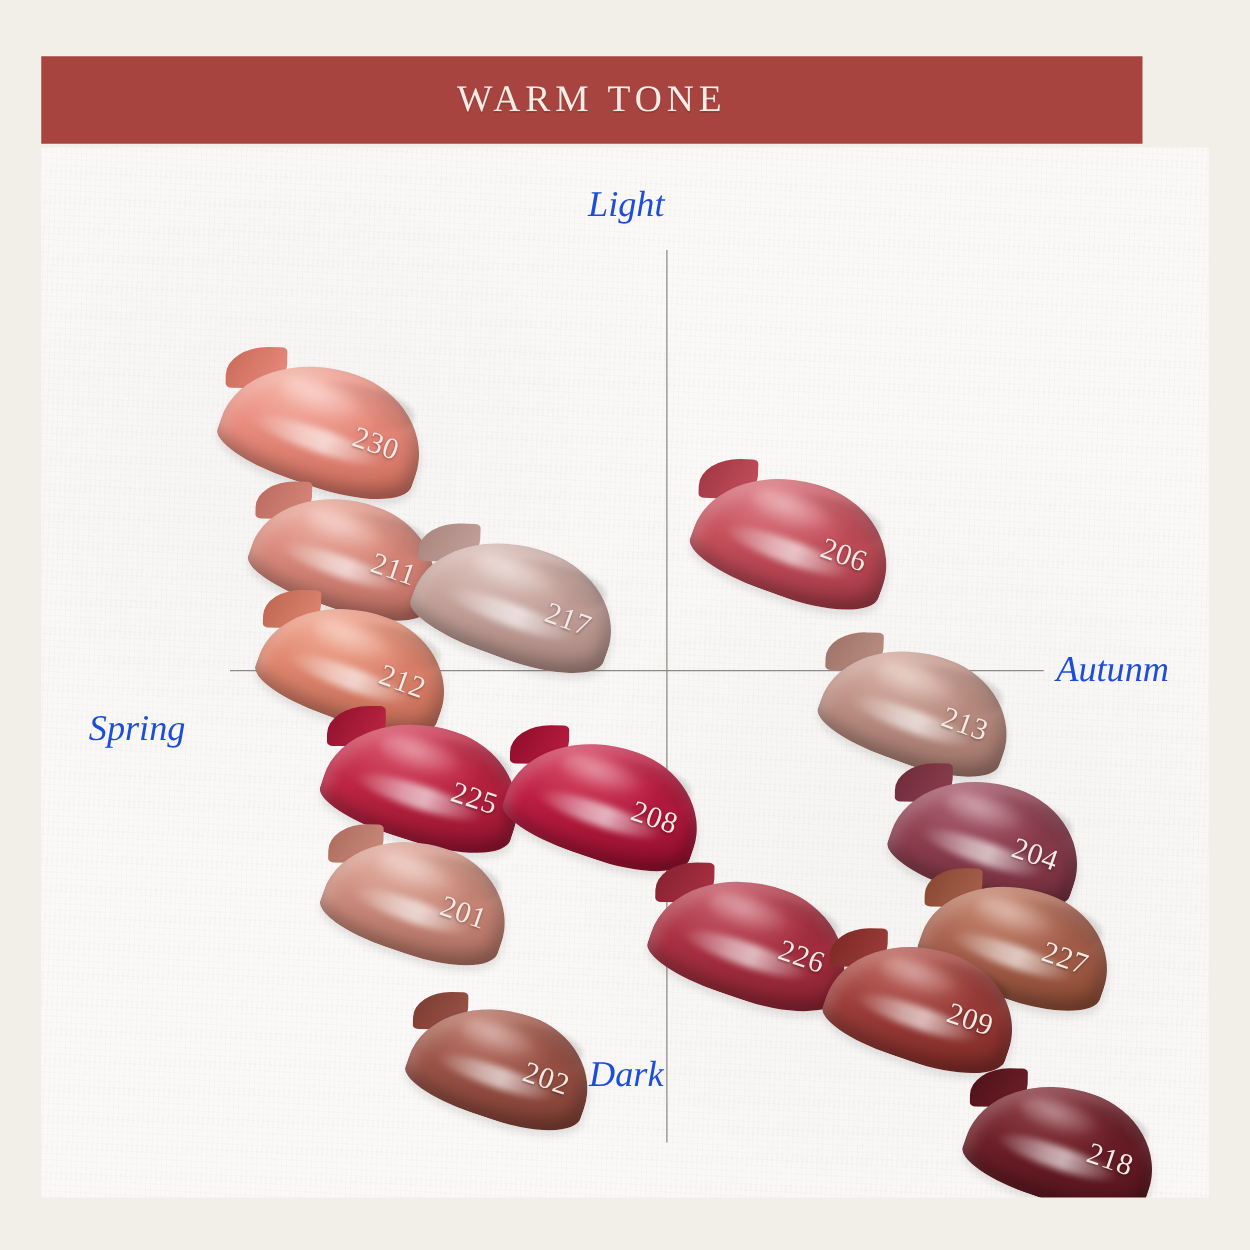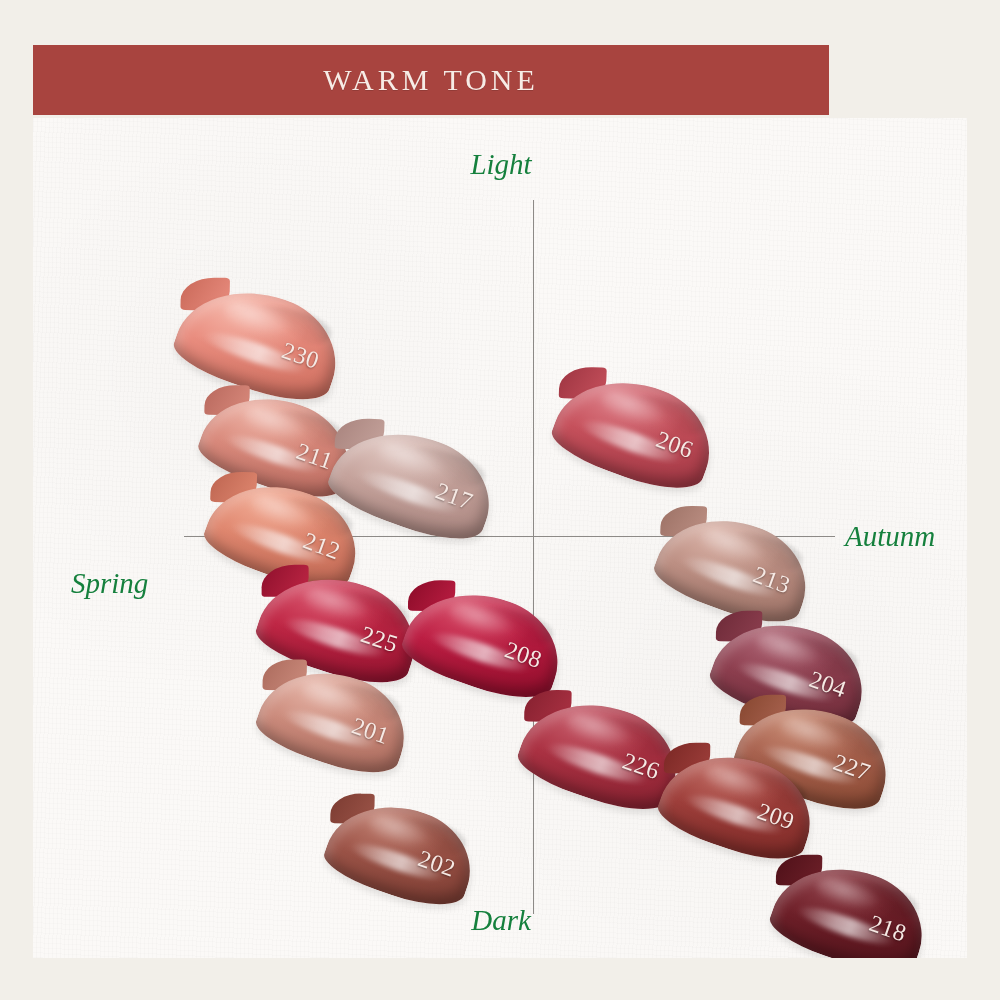--- a/index.html
+++ b/index.html
@@ -5,21 +5,21 @@
   html,body{margin:0;padding:0;}
   body{
     width:1000px;height:1000px;overflow:hidden;
     background:#f2efe9;
     font-family:"Liberation Serif", serif;
   }
   #stage{position:relative;width:1000px;height:1000px;}
 
   
   .header-band{
-    position:absolute;left:33px;top:45px;width:796px;height:70px;
+    position:absolute;left:33px;top:45px;width:881px;height:70px;
     background:#a8443f;
     display:flex;align-items:center;justify-content:center;
   }
   .header-title{
     color:#f7ece6;
     font-family:"Liberation Serif", serif;
     font-size:30px;
     letter-spacing:4px;
     font-weight:400;
     line-height:1;
@@ -46,26 +46,26 @@
   
   .axis{position:absolute;background:#8d8a87;}
   .axis-x{left:151px;top:418px;width:651px;height:1px;}
   .axis-y{left:500px;top:82px;width:1px;height:714px;}
 
   .axis-label{
     position:absolute;
     font-family:"Liberation Serif", serif;
     font-style:italic;
     font-size:29px;
-    color:#15803d;
+    color:#1d4ed8;
     white-space:nowrap;
     line-height:1;
   }
   .lbl-light {left:0;top:32px;width:1000px;text-align:center;transform:translateX(-32px);}
-  .lbl-dark  {left:0;top:788px;width:1000px;text-align:center;transform:translateX(-32px);}
+  .lbl-dark  {left:0;top:728px;width:1000px;text-align:center;transform:translateX(-32px);}
   .lbl-spring{left:38px;top:404px;margin-top:47px;}
   .lbl-autumn{left:812px;top:404px;}
 
   
   .swatch{
     position:absolute;
     transform-origin:50% 50%;
   }
   .swatch .blob{
     position:absolute;inset:0;

